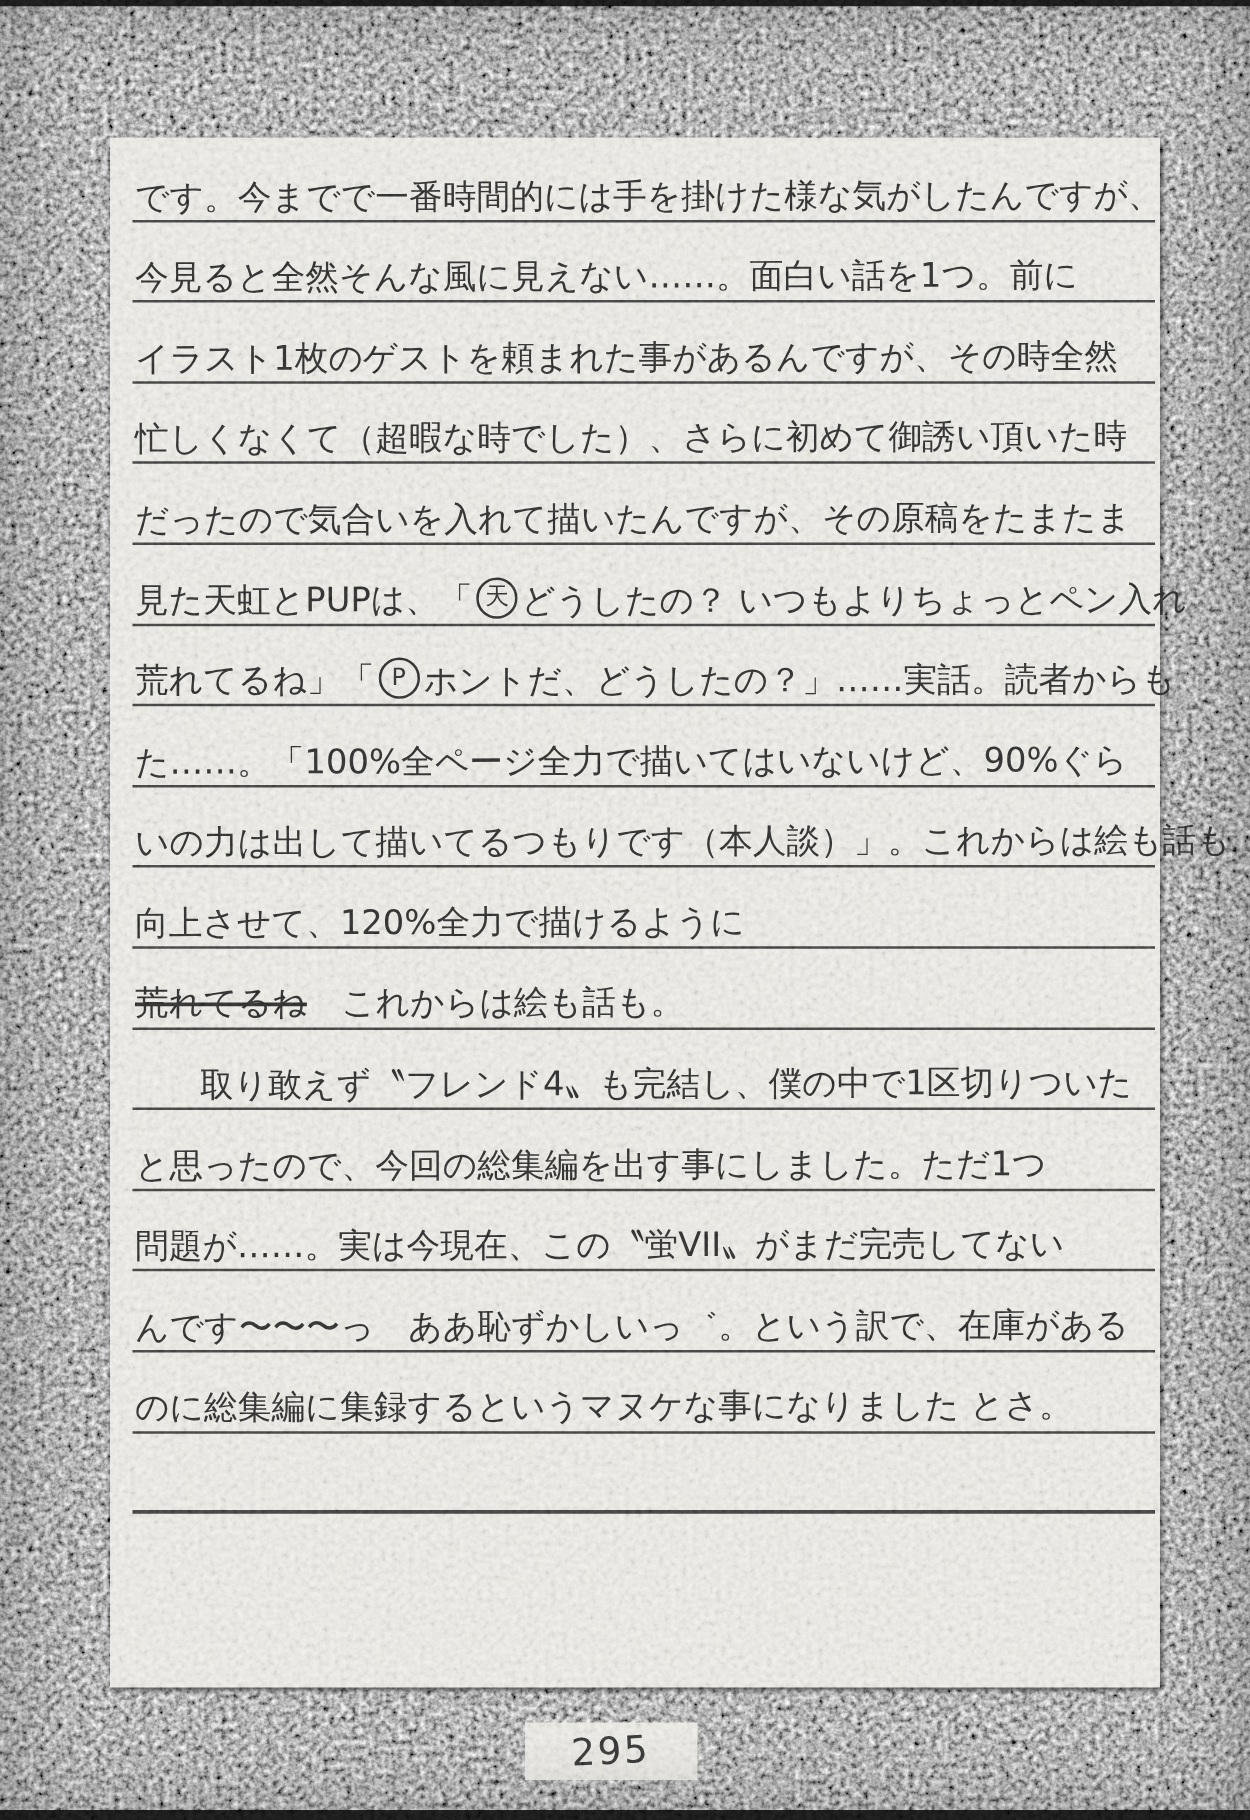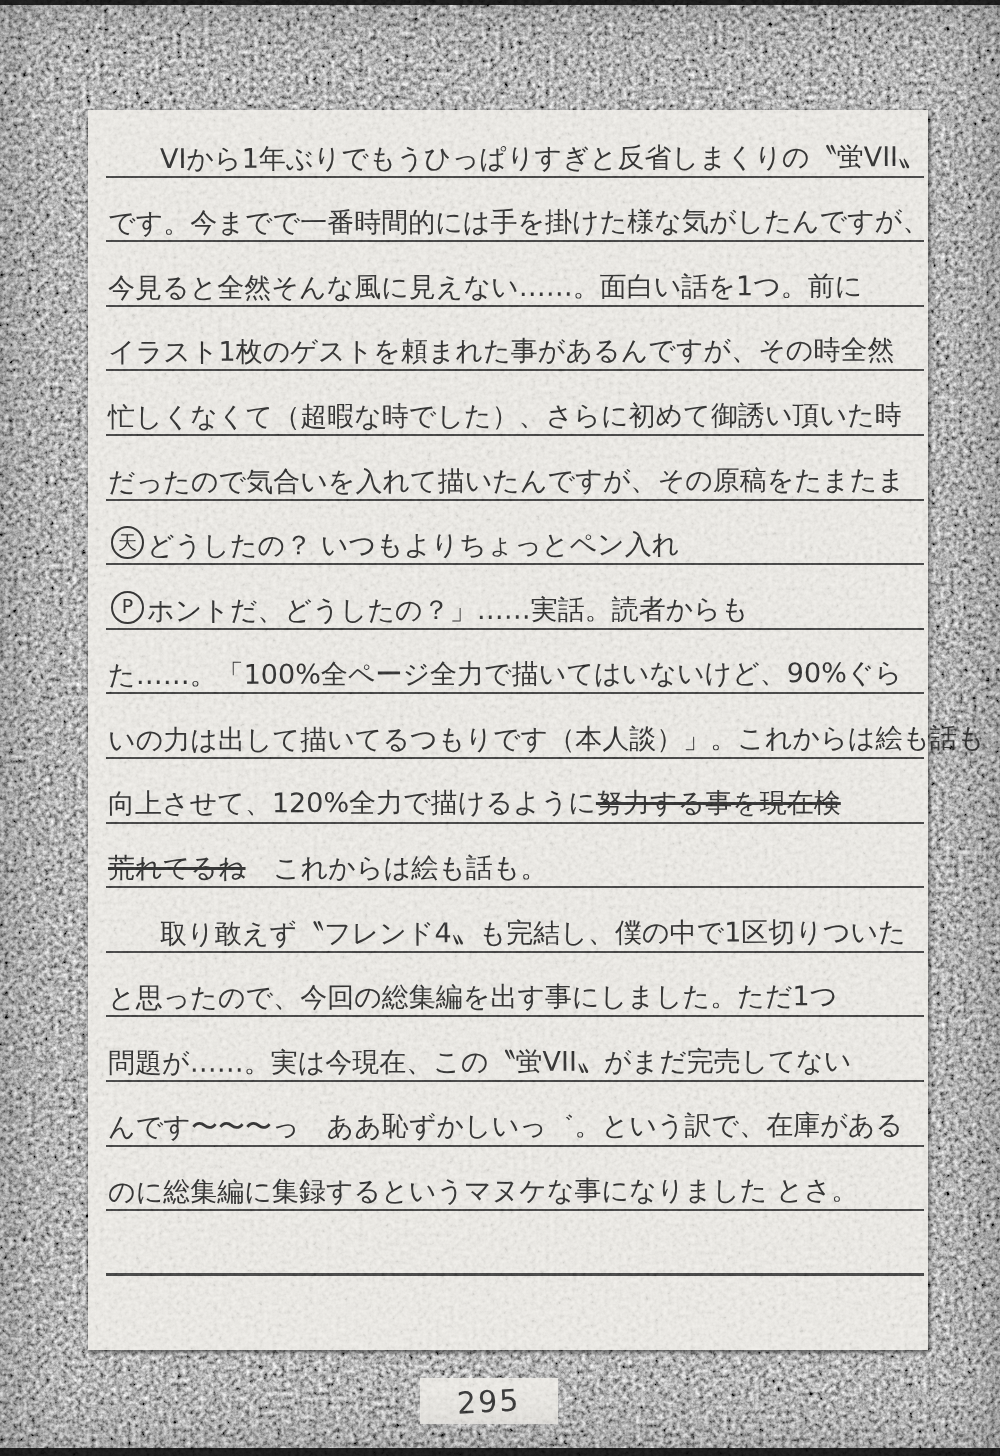--- a/index.html
+++ b/index.html
@@ -124,31 +124,30 @@
         <feFuncB type="linear" slope="1.7" intercept="-0.38"></feFuncB>
         <feFuncA type="linear" slope="0" intercept="1"></feFuncA>
       </feComponentTransfer>
     </filter>
   </defs>
   <rect x="0" y="0" width="1000" height="1456" filter="url(#grainF)"></rect>
 </svg>
 
 <div class="manuscript-page">
   <div class="lines-wrap">
-      <div class="ruled-row indent"><span class="seg-plain">VIから1年ぶりでもうひっぱりすぎと反省しまくりの〝蛍VII〟</span></div>
       <div class="ruled-row"><span class="seg-plain">です。今までで一番時間的には手を掛けた様な気がしたんですが、</span></div>
       <div class="ruled-row"><span class="seg-plain">今見ると全然そんな風に見えない……。面白い話を1つ。前に</span></div>
       <div class="ruled-row"><span class="seg-plain">イラスト1枚のゲストを頼まれた事があるんですが、その時全然</span></div>
       <div class="ruled-row"><span class="seg-plain">忙しくなくて（超暇な時でした）、さらに初めて御誘い頂いた時</span></div>
       <div class="ruled-row"><span class="seg-plain">だったので気合いを入れて描いたんですが、その原稿をたまたま</span></div>
-      <div class="ruled-row"><span class="seg-circle">天</span><span class="seg-plain">どうしたの？ いつもよりちょっとペン入れ</span></div>
-      <div class="ruled-row"><span class="seg-circle">P</span><span class="seg-plain">ホントだ、どうしたの？」……実話。読者からも</span></div>
+      <div class="ruled-row"><span class="seg-plain">見た天虹とPUPは、「</span><span class="seg-circle">天</span><span class="seg-plain">どうしたの？ いつもよりちょっとペン入れ</span></div>
+      <div class="ruled-row"><span class="seg-plain">荒れてるね」「</span><span class="seg-circle">P</span><span class="seg-plain">ホントだ、どうしたの？」……実話。読者からも</span></div>
       <div class="ruled-row"><span class="seg-plain">た……。「100%全ページ全力で描いてはいないけど、90%ぐら</span></div>
       <div class="ruled-row"><span class="seg-plain">いの力は出して描いてるつもりです（本人談）」。これからは絵も話も</span></div>
-      <div class="ruled-row"><span class="seg-plain">向上させて、120%全力で描けるように</span><span class="seg-strike">努力する事を現在検</span></div>
+      <div class="ruled-row"><span class="seg-plain">向上させて、120%全力で描けるように</span></div>
       <div class="ruled-row"><span class="seg-strike">荒れてるね</span><span class="seg-plain">　これからは絵も話も。</span></div>
       <div class="ruled-row indent"><span class="seg-plain">取り敢えず〝フレンド4〟も完結し、僕の中で1区切りついた</span></div>
       <div class="ruled-row"><span class="seg-plain">と思ったので、今回の総集編を出す事にしました。ただ1つ</span></div>
       <div class="ruled-row"><span class="seg-plain">問題が……。実は今現在、この〝蛍VII〟がまだ完売してない</span></div>
       <div class="ruled-row"><span class="seg-plain">んです〜〜〜っ　ああ恥ずかしいっ゛。という訳で、在庫がある</span></div>
       <div class="ruled-row"><span class="seg-plain">のに総集編に集録するというマヌケな事になりました とさ。</span></div>
       <div class="ruled-row"></div>
     </div>
 </div>
 

